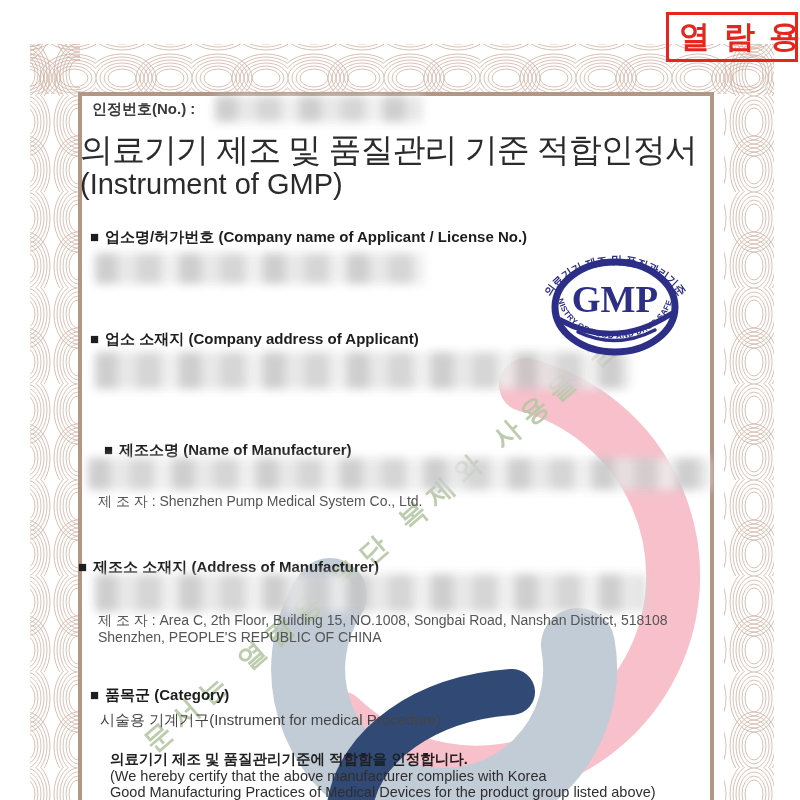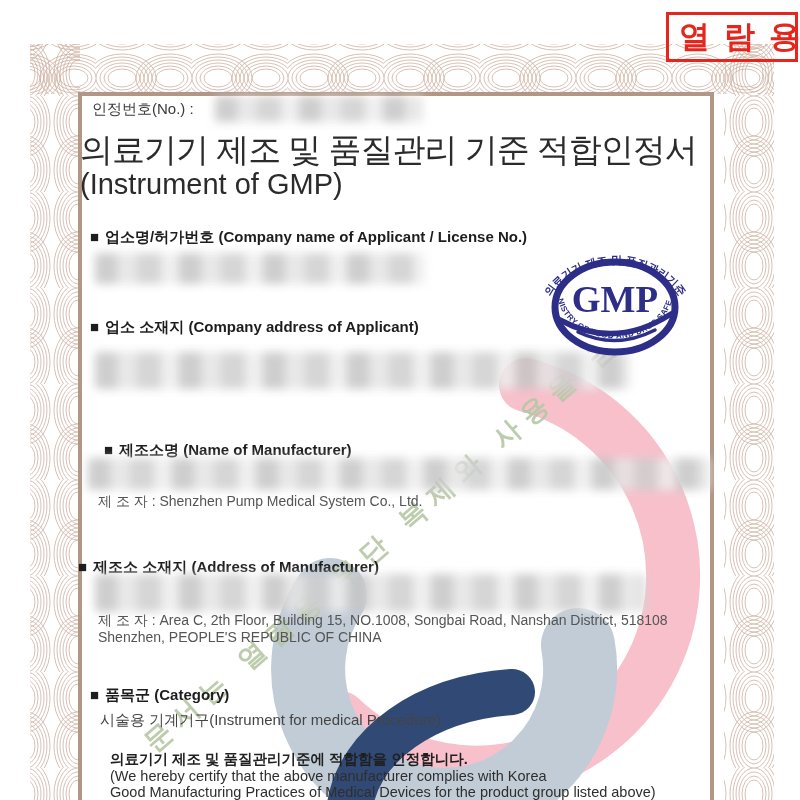--- a/index.html
+++ b/index.html
@@ -17,21 +17,21 @@
     transform:rotate(-41deg);transform-origin:0 50%;
   }
   
   .border-svg{left:0;top:0;z-index:2;}
   .inner-frame{
     left:78px;top:92px;width:628px;height:740px;z-index:2;
     border:4px solid #b29686;pointer-events:none;
   }
   
   .content{z-index:3;}
-  .certno{left:92px;top:100px;font-size:15px;font-weight:400;color:#3a3a3a;}
+  .certno{left:92px;top:100px;font-size:15px;font-weight:700;color:#3a3a3a;}
   .blur-box{
     background:repeating-linear-gradient(90deg,#c6c6c6 0 22px,#e4e4e4 22px 42px,#cfcfcf 42px 66px,#ededed 66px 84px);
     filter:blur(5px);border-radius:3px;opacity:.85;z-index:3;
   }
   .title-wrap{left:80px;top:131px;width:632px;color:#2b2b2b;z-index:3;}
   .title-ko{font-size:33px;font-weight:500;letter-spacing:-1px;line-height:37px;}
   .title-en{font-size:29px;font-weight:500;line-height:33px;}
   .sec-label{font-size:15px;font-weight:bold;color:#1d1d1d;white-space:nowrap;z-index:3;}
   .sec-label .blt{margin-right:6px;}
   .sec-value{font-size:14px;color:#555;z-index:3;line-height:17px;}
@@ -110,21 +110,21 @@
   <div class="abs title-wrap content">
     <div class="title-ko">의료기기 제조 및 품질관리 기준 적합인정서</div>
     <div class="title-en">(Instrument of GMP)</div>
   </div>
 
   <div class="abs sec-label" style="left:90px;top:228px;">
     <span class="blt">■</span><span>업소명/허가번호 (Company name of Applicant / License No.)</span>
   </div>
   <div class="abs blur-box" style="left:95px;top:253px;width:330px;height:31px;"></div>
 
-  <div class="abs sec-label" style="left:90px;top:318px;">
+  <div class="abs sec-label" style="left:90px;top:330px;">
     <span class="blt">■</span><span>업소 소재지 (Company address of Applicant)</span>
   </div>
   <div class="abs blur-box" style="left:95px;top:352px;width:535px;height:37px;"></div>
 
   <div class="abs sec-label" style="left:104px;top:441px;">
     <span class="blt">■</span><span>제조소명 (Name of Manufacturer)</span>
   </div>
   <div class="abs blur-box" style="left:88px;top:458px;width:622px;height:32px;"></div>
   <div class="abs sec-value" style="left:98px;top:493px;width:600px;">제 조 자 : Shenzhen Pump Medical System Co., Ltd.</div>
 

